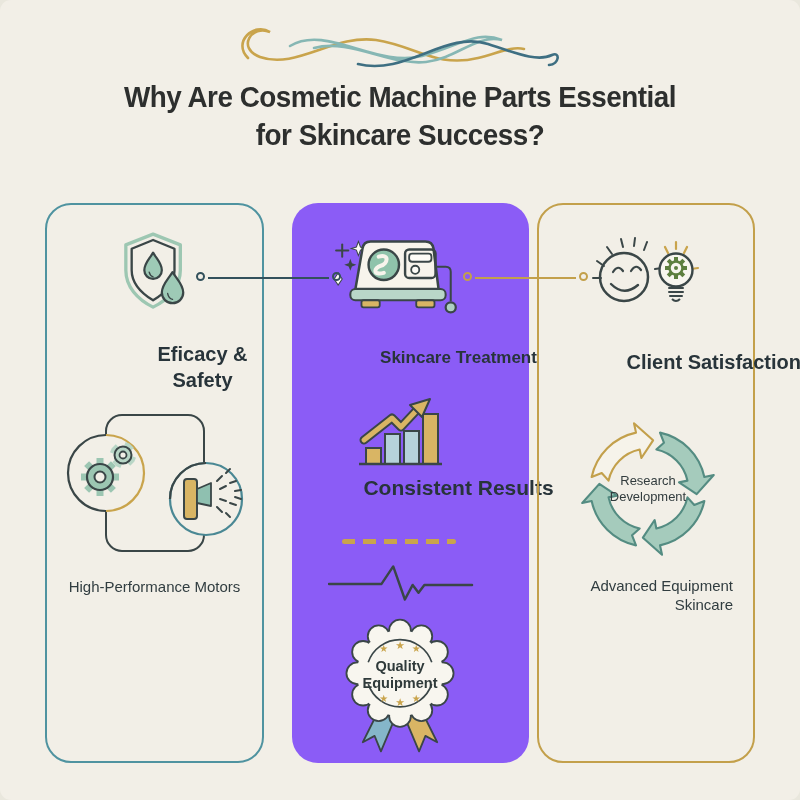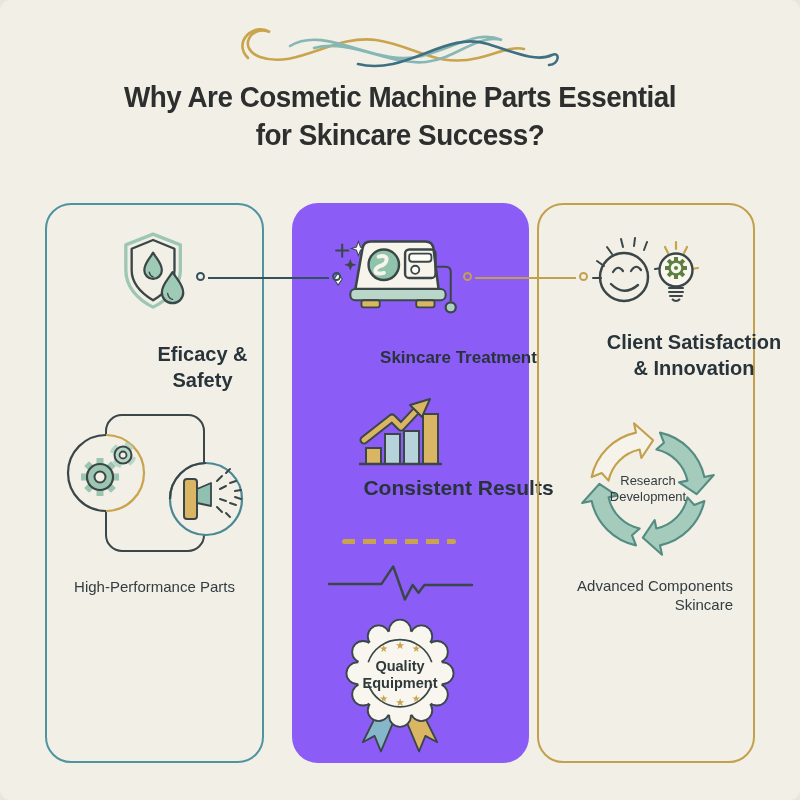--- a/index.html
+++ b/index.html
@@ -124,21 +124,21 @@
           <line x1="166" y1="60" x2="170" y2="56"></line>
           <line x1="170" y1="70" x2="176" y2="68"></line>
           <line x1="170" y1="90" x2="176" y2="92"></line>
           <line x1="166" y1="100" x2="170" y2="104"></line>
           <line x1="175" y1="78" x2="181" y2="77"></line>
           <line x1="175" y1="84" x2="181" y2="86"></line>
         </g>
       </g>
     </svg>
 
-    <div class="caption" style="top:372px;">High-Performance Parts</div>
+    <div class="caption" style="top:372px;">High-Performance Motors</div>
   </div>
 
   <div class="panel panel-mid">
 
     <svg class="icon" style="left:36px;top:33px;width:142px;height:92px;" viewBox="0 0 140 90">
 
       <g>
         <g stroke="#3a4647" stroke-width="2" stroke-linecap="round">
           <line x1="14" y1="8" x2="14" y2="20"></line>
             <line x1="8" y1="14" x2="20" y2="14"></line>
@@ -249,38 +249,37 @@
         <circle cx="99" cy="43" r="2" fill="#5d7f3f"></circle>
         <g stroke="#3a4647" stroke-width="2" stroke-linecap="round">
           <line x1="92" y1="63" x2="106" y2="63"></line>
           <line x1="92" y1="67" x2="106" y2="67"></line>
           <line x1="93" y1="71" x2="105" y2="71"></line>
         </g>
         <path d="M95,74 q4,4 8,0" fill="none" stroke="#3a4647" stroke-width="2"></path>
       </g>
     </svg>
 
-    <div class="heading" style="top:124px;">
+    <div class="heading" style="top:144px;text-align:right;">
       <div>Client Satisfaction</div>
-      <div>&amp; Innovation</div>
     </div>
 
     <svg class="icon" style="left:37px;top:212px;width:144px;height:144px;" viewBox="0 0 150 150">
       <g stroke-linejoin="round">
         <path d="M87.5,16.3 A60,60 0 0 1 133.7,62.5 L143.5,60.4 L125.7,80.3 L107.3,68.1 L116.1,66.3 A42,42 0 0 0 83.7,33.9 L91.6,26.8 Z" fill="#a5cbbc" stroke="#548c82" stroke-width="2.2"></path>
         <path d="M87.5,16.3 A60,60 0 0 1 133.7,62.5 L143.5,60.4 L125.7,80.3 L107.3,68.1 L116.1,66.3 A42,42 0 0 0 83.7,33.9 L91.6,26.8 Z" fill="#a5cbbc" stroke="#548c82" stroke-width="2.2" transform="rotate(90 75 75)"></path>
         <path d="M87.5,16.3 A60,60 0 0 1 133.7,62.5 L143.5,60.4 L125.7,80.3 L107.3,68.1 L116.1,66.3 A42,42 0 0 0 83.7,33.9 L91.6,26.8 Z" fill="#a5cbbc" stroke="#548c82" stroke-width="2.2" transform="rotate(180 75 75)"></path>
         <path d="M87.5,16.3 A60,60 0 0 1 133.7,62.5 L143.5,60.4 L125.7,80.3 L107.3,68.1 L116.1,66.3 A42,42 0 0 0 83.7,33.9 L91.6,26.8 Z" fill="#f6f3ea" stroke="#c3a04b" stroke-width="2.2" transform="rotate(270 75 75)"></path>
       </g>
       <text x="75" y="71" text-anchor="middle" font-size="13.5" fill="#323c3e">Research</text>
       <text x="75" y="88" text-anchor="middle" font-size="13.5" fill="#323c3e">Development</text>
     </svg>
 
     <div class="caption-right">
-      <div>Advanced Components</div>
+      <div>Advanced Equipment</div>
       <div>Skincare</div>
     </div>
   </div>
 
   <div class="connector conn-dark" style="left:208px;top:277px;width:121px;">
     <div class="line"></div>
       <div class="dot l"></div>
       <div class="dot r"></div>
   </div>
   <div class="connector conn-gold" style="left:475px;top:277px;width:101px;">

